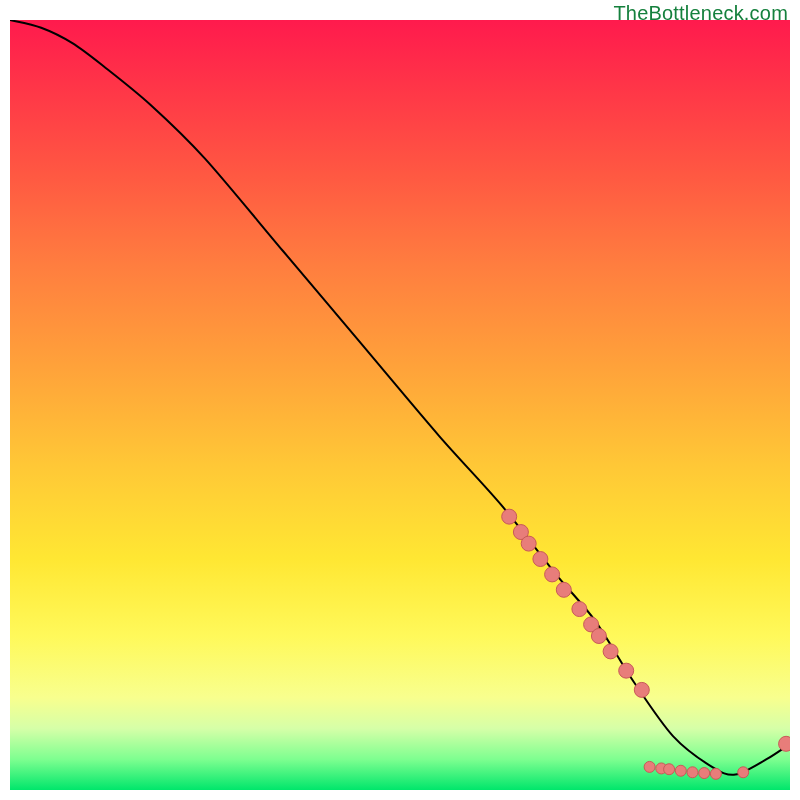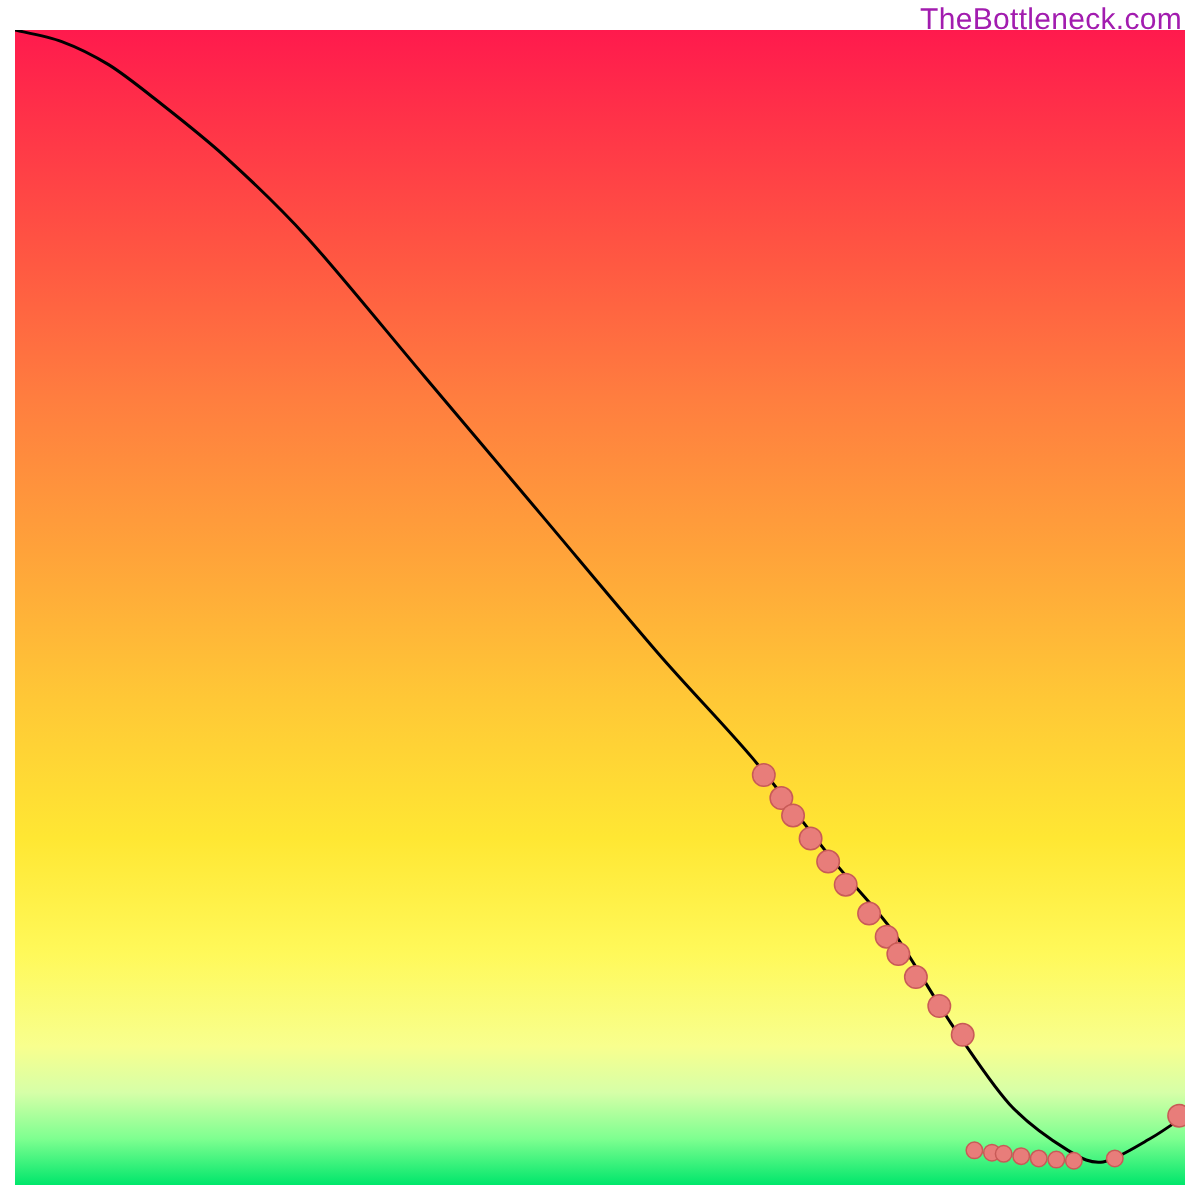--- a/index.html
+++ b/index.html
@@ -35,21 +35,21 @@
       #f8ff8e 88%,
       #d6ffa8 92%,
       #7eff90 96%,
       #00e66b 100%
     );
   }
   #attribution {
     position: absolute;
     top: 2px;
     right: 12px;
-    color: #a21caf;
+    color: #15803d;
     font-size: 20px;
     font-weight: 500;
     letter-spacing: 0.2px;
   }
   svg {
     position: absolute;
     left: 0;
     top: 0;
   }
 </style>

